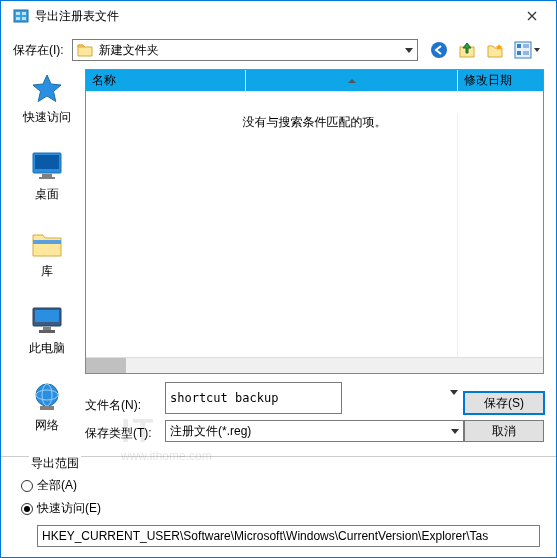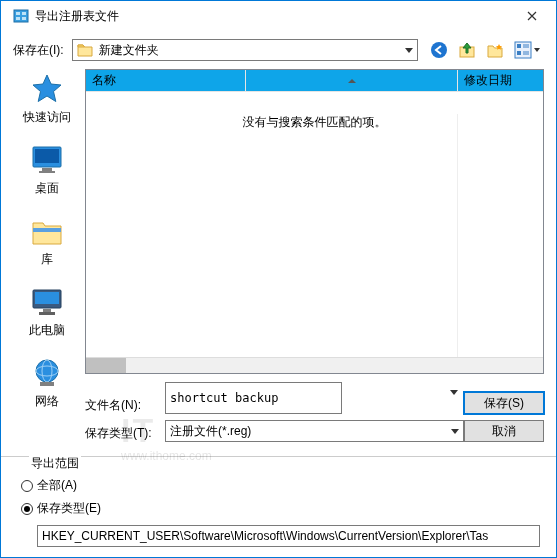--- a/index.html
+++ b/index.html
@@ -13,21 +13,21 @@
 .body-area { flex: 1; padding: 8px 12px 10px 12px; display: flex; flex-direction: column; }
 .top-row { display: flex; align-items: center; gap: 8px; margin-bottom: 8px; }
 .top-label { white-space: nowrap; text-align: center; }
 .location-combo { flex: 1; height: 22px; border: 1px solid #7a7a7a; display: flex; align-items: center; padding: 0 4px; background: #fff; position: relative; cursor: pointer; }
 .folder-icon { width: 16px; height: 14px; margin-right: 6px; }
 .combo-arrow { border-left: 4px solid transparent; border-right: 4px solid transparent; border-top: 5px solid #333; margin-left: auto; }
 .nav-icons { display: flex; gap: 10px; align-items: center; padding: 0 4px; }
 .nav-icon { width: 18px; height: 18px; cursor: pointer; }
 
 .main-row { flex: 1; display: flex; gap: 4px; min-height: 0; }
-.places { width: 68px; display: flex; flex-direction: column; align-items: center; gap: 18px; padding-top: 4px; }
+.places { width: 68px; display: flex; flex-direction: column; align-items: center; gap: 24px; padding-top: 4px; }
 .place { display: flex; flex-direction: column; align-items: center; gap: 4px; cursor: pointer; width: 100%; }
 .place-icon { width: 34px; height: 32px; }
 .place-label { font-size: 12px; text-align: center; }
 
 .right-col { flex: 1; display: flex; flex-direction: column; min-width: 0; }
 .listview { flex: 1; border: 1px solid #828790; display: flex; flex-direction: column; background: #fff; overflow: hidden; position: relative; }
 .lv-header { height: 22px; display: flex; border-bottom: 1px solid #e5e5e5; background: #0ea5e9; }
 .lv-col { border-right: 1px solid #e5e5e5; padding: 3px 6px; font-size: 12px; display: flex; align-items: center; }
 .lv-col.name { width: 160px; }
 .lv-col.sort { flex: 1; justify-content: center; }
@@ -207,20 +207,20 @@
 
   <fieldset class="export-section" style="border:1px solid #ccc;border-left:none;border-right:none;border-bottom:none;margin-top:4px;">
     <span class="export-title">导出范围</span>
     <div style="height:10px;"></div>
     <label class="radio-row">
       <span class="radio"></span>
       <span>全部(A)</span>
     </label>
     <label class="radio-row">
       <span class="radio checked"></span>
-      <span>保存类型(E)</span>
+      <span>快速访问(E)</span>
     </label>
     <input class="path-input" style="margin-left: 24px; width: calc(100% - 28px);" value="HKEY_CURRENT_USER\Software\Microsoft\Windows\CurrentVersion\Explorer\Tas">
   </fieldset>
 
   <div class="watermark">IT</div>
   <div class="watermark-sub">www.ithome.com</div>
 </div>
 
 </body></html>

